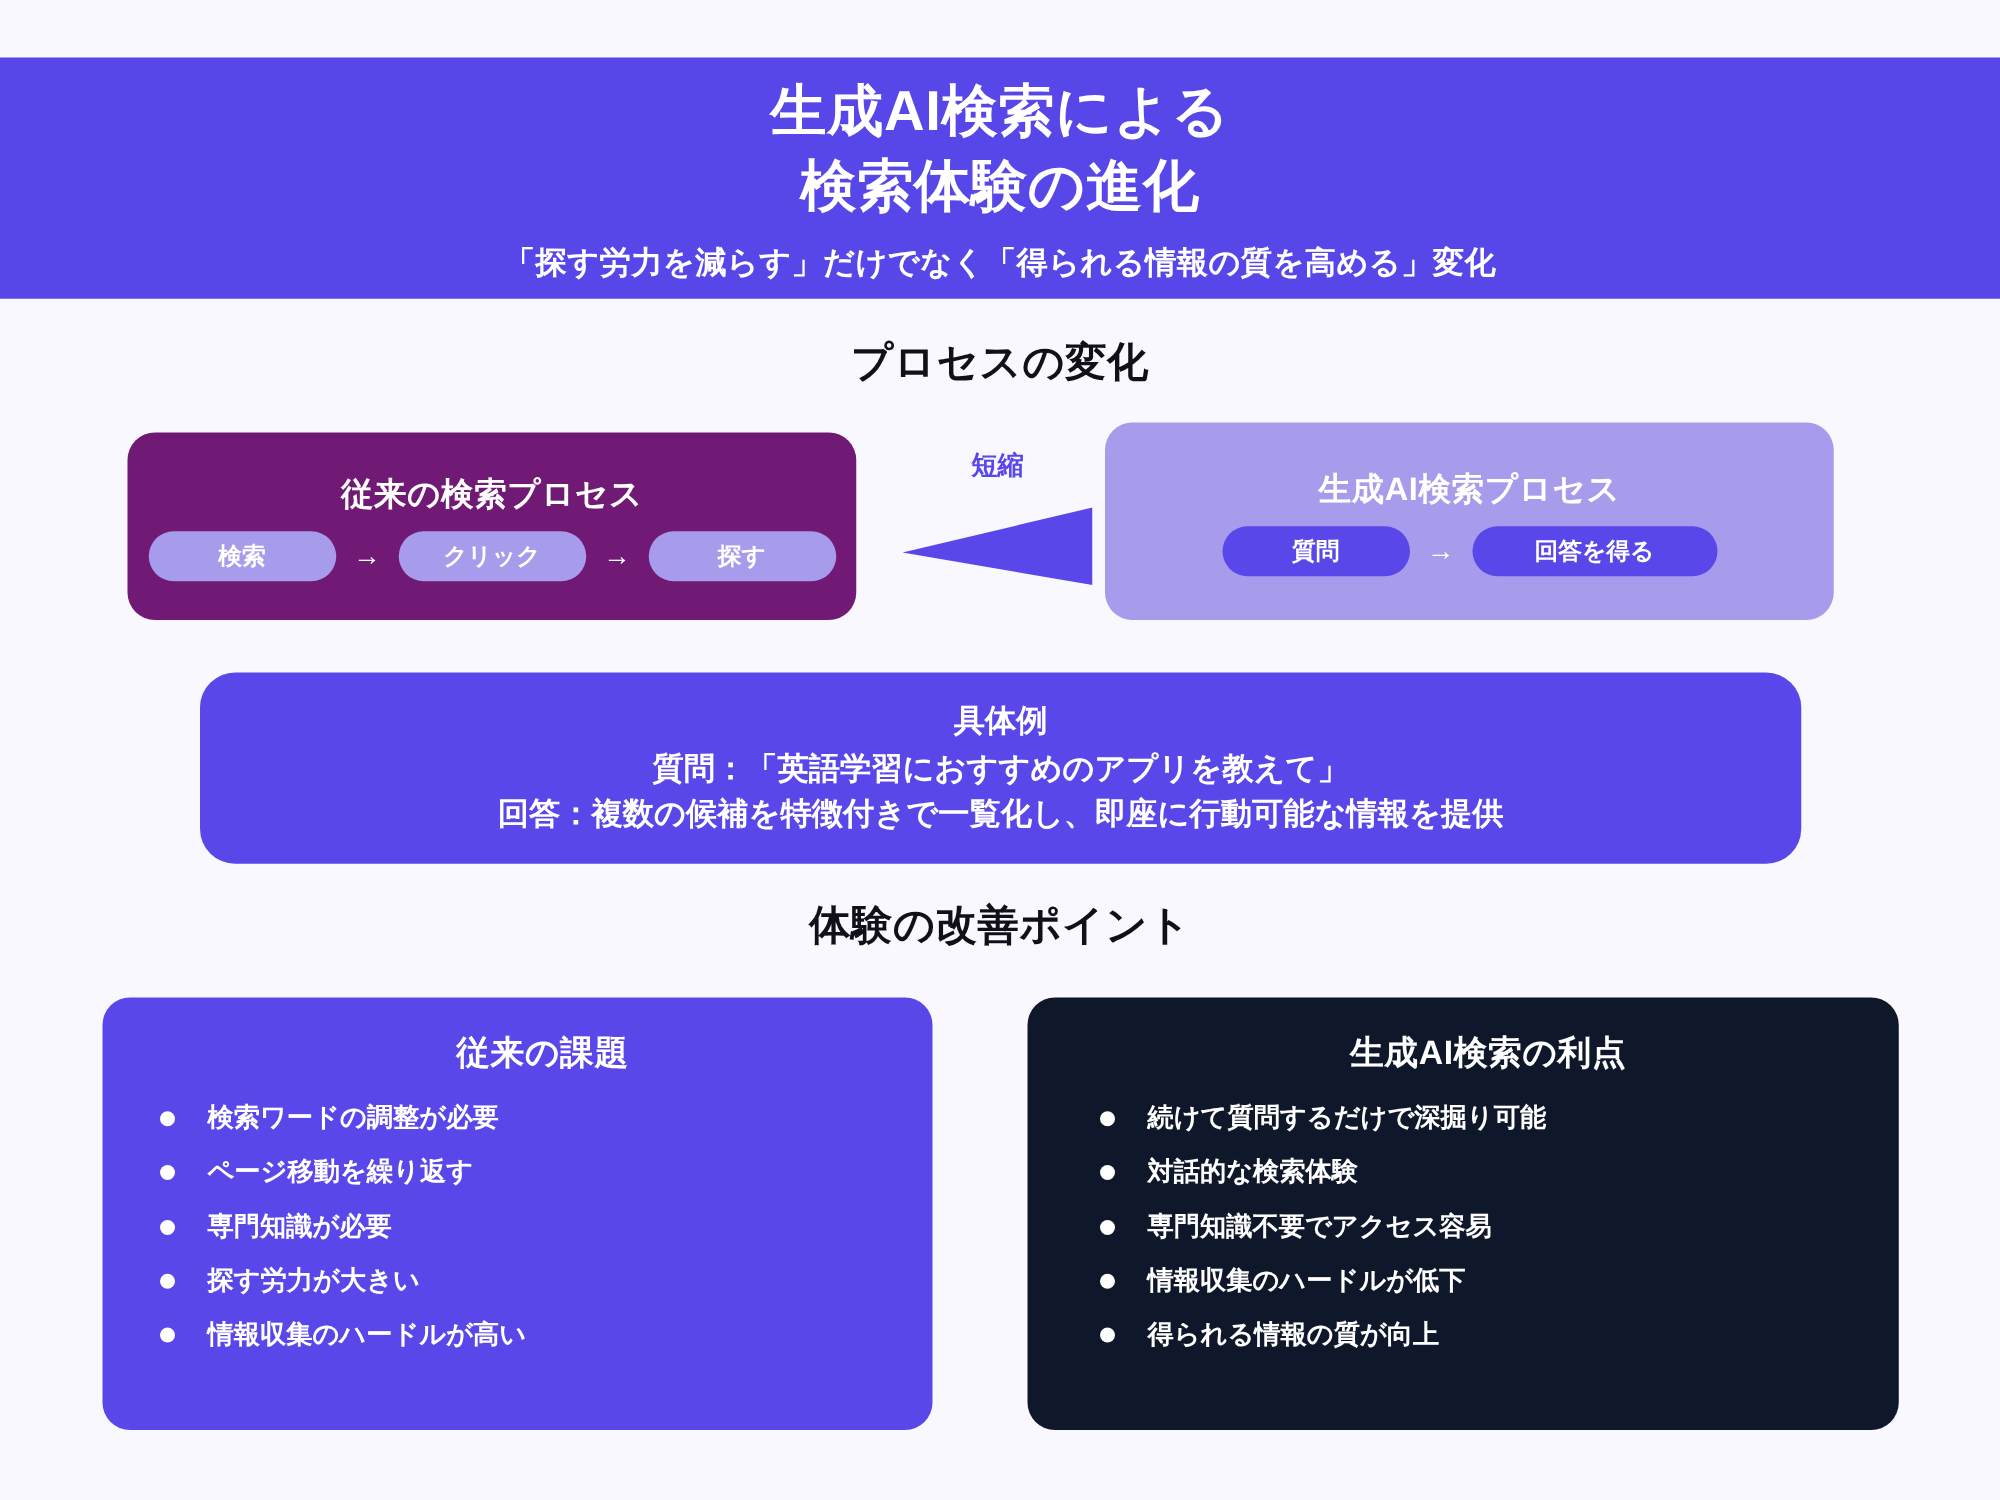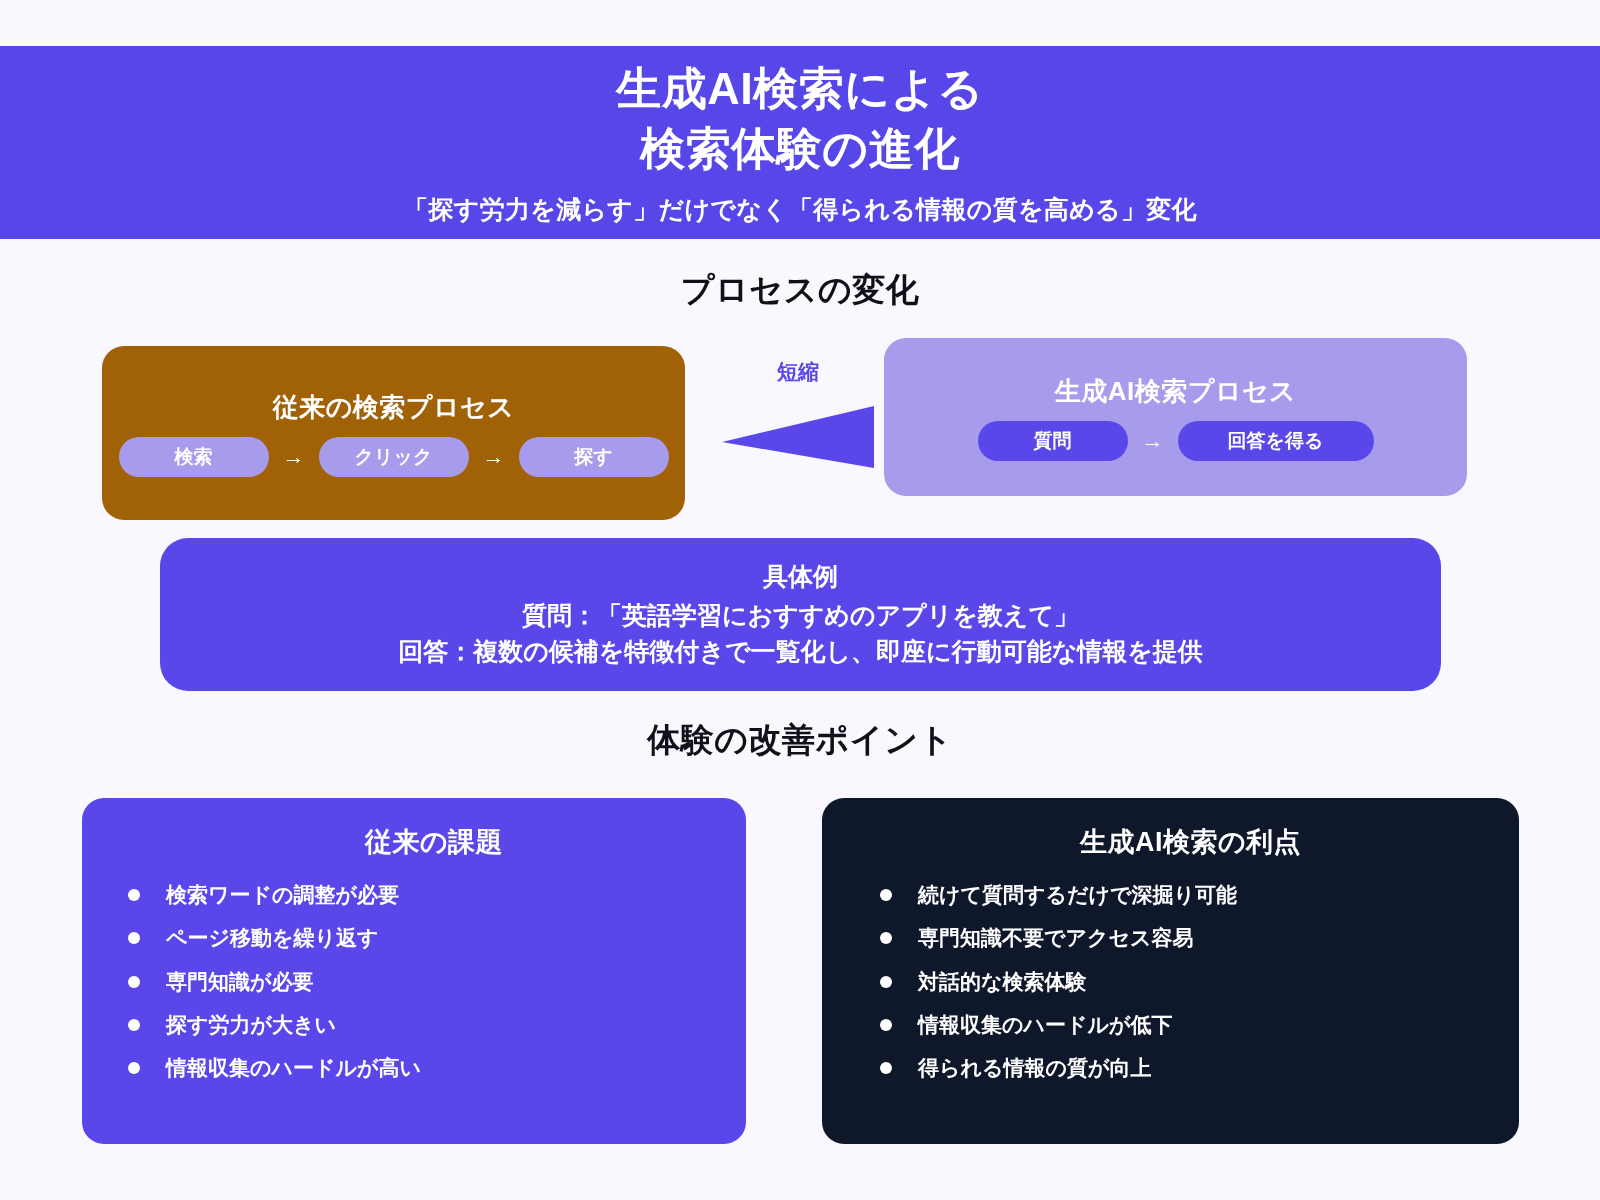--- a/index.html
+++ b/index.html
@@ -65,22 +65,22 @@
   .proc-card {
     position: absolute;
     border-radius: 22px;
     display: flex;
     flex-direction: column;
     align-items: center;
     justify-content: center;
   }
   .proc-card.legacy {
     left: 102px; top: 300px;
-    width: 583px; height: 174px;
-    background: #a16207;
+    width: 583px; height: 150px;
+    background: #701a75;
   }
   .proc-card.ai {
     left: 884px; top: 292px;
     width: 583px; height: 158px;
     background: #a79bec;
   }
   .proc-card-title {
     color: #ffffff;
     font-size: 26px;
     font-weight: bold;
@@ -295,28 +295,28 @@
 
   <div class="points-card benefits">
     <div class="points-title">生成AI検索の利点</div>
     <ul class="points-list">
       <li class="point-item">
         <span class="point-bullet"></span>
         <span class="point-text">続けて質問するだけで深掘り可能</span>
       </li>
       <li class="point-item">
         <span class="point-bullet"></span>
+        <span class="point-text">対話的な検索体験</span>
+      </li>
+      <li class="point-item">
+        <span class="point-bullet"></span>
         <span class="point-text">専門知識不要でアクセス容易</span>
       </li>
       <li class="point-item">
         <span class="point-bullet"></span>
-        <span class="point-text">対話的な検索体験</span>
-      </li>
-      <li class="point-item">
-        <span class="point-bullet"></span>
         <span class="point-text">情報収集のハードルが低下</span>
       </li>
       <li class="point-item">
         <span class="point-bullet"></span>
         <span class="point-text">得られる情報の質が向上</span>
       </li>
     </ul>
   </div>
 
   <div class="footer-bar"></div>

